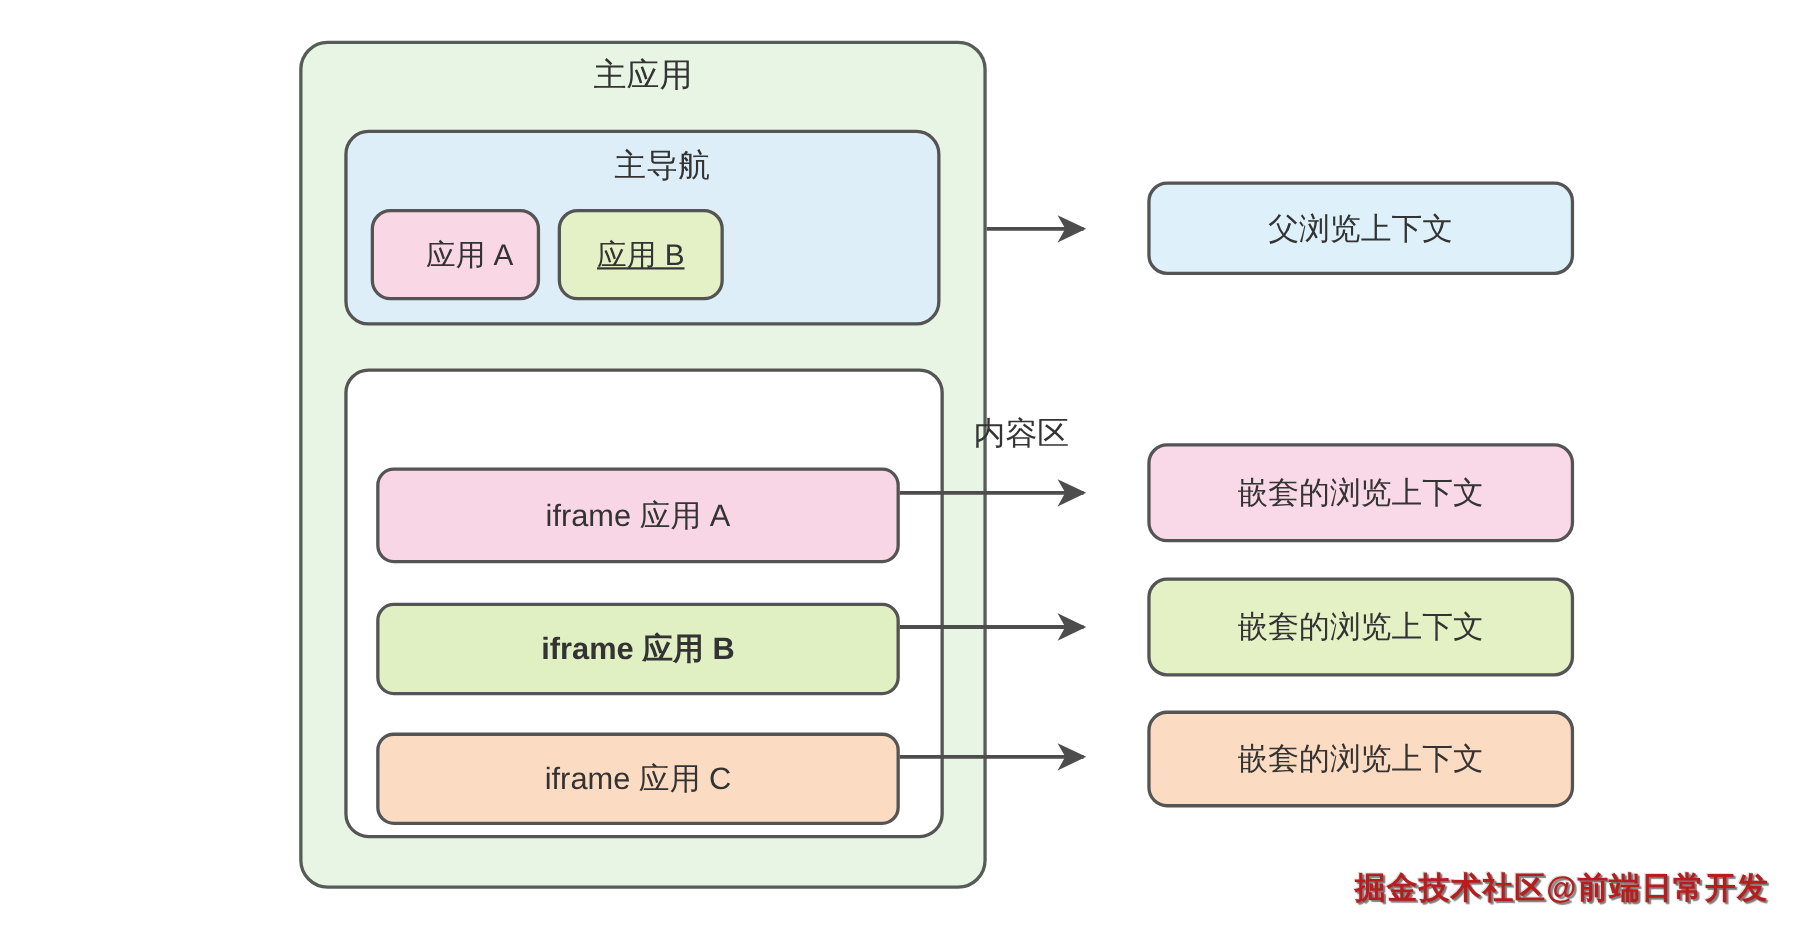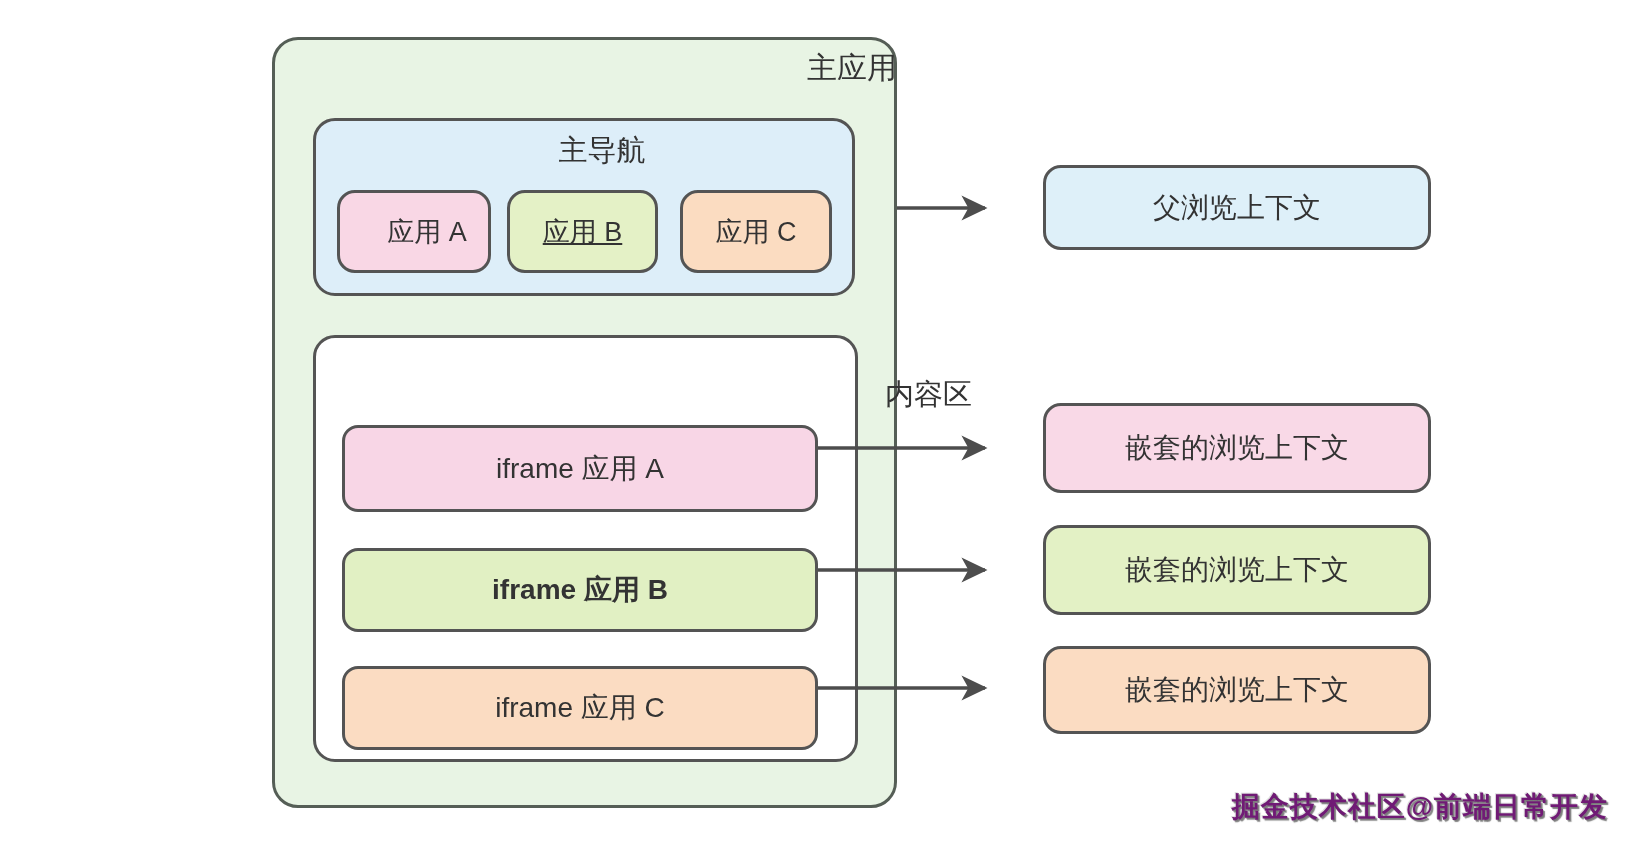--- a/index.html
+++ b/index.html
@@ -27,21 +27,21 @@
   
   .outer-box {
     left: 272px; top: 37px; width: 625px; height: 771px;
     background: #e8f4e4;
     border-radius: 26px;
     border-color: #555e56;
   }
   .outer-title {
     position: absolute;
     left: 272px; top: 48px; width: 625px;
-    text-align: right;
+    text-align: center;
     font-size: 30px;
   }
   .nav-box {
     left: 313px; top: 118px; width: 542px; height: 178px;
     background: #ddeef9;
     border-radius: 22px;
   }
   .nav-title {
     position: absolute;
     left: 313px; top: 131px; width: 542px;
@@ -107,41 +107,40 @@
   }
 
   
   .watermark {
     position: absolute;
     right: 22px;
     bottom: 22px;
     font-size: 28px;
     font-weight: bold;
     letter-spacing: 1px;
-    color: #701a75;
+    color: #b91c1c;
     text-shadow:
       2px 2px 1px rgba(110,110,110,0.85),
       1px 1px 0 rgba(150,150,150,0.7),
       -1px -1px 0 rgba(190,190,190,0.5);
   }
 </style>
 </head>
 <body>
 
 <div class="canvas">
 
   <div class="box outer-box"></div>
   <div class="label outer-title">主应用</div>
 
   <div class="box nav-box"></div>
   <div class="label nav-title">主导航</div>
 
   <div class="box app-box app-a">应用 A</div>
   <div class="box app-box app-b">应用 B</div>
-  <div class="box app-box app-c">应用 C</div>
 
   <div class="box content-box"></div>
   <div class="label content-title">内容区</div>
 
   <div class="box iframe-box iframe-a">iframe 应用 A</div>
   <div class="box iframe-box iframe-b">iframe 应用 B</div>
   <div class="box iframe-box iframe-c">iframe 应用 C</div>
 
   <div class="box ctx-box ctx-parent">父浏览上下文</div>
   <div class="box ctx-box ctx-a">嵌套的浏览上下文</div>

